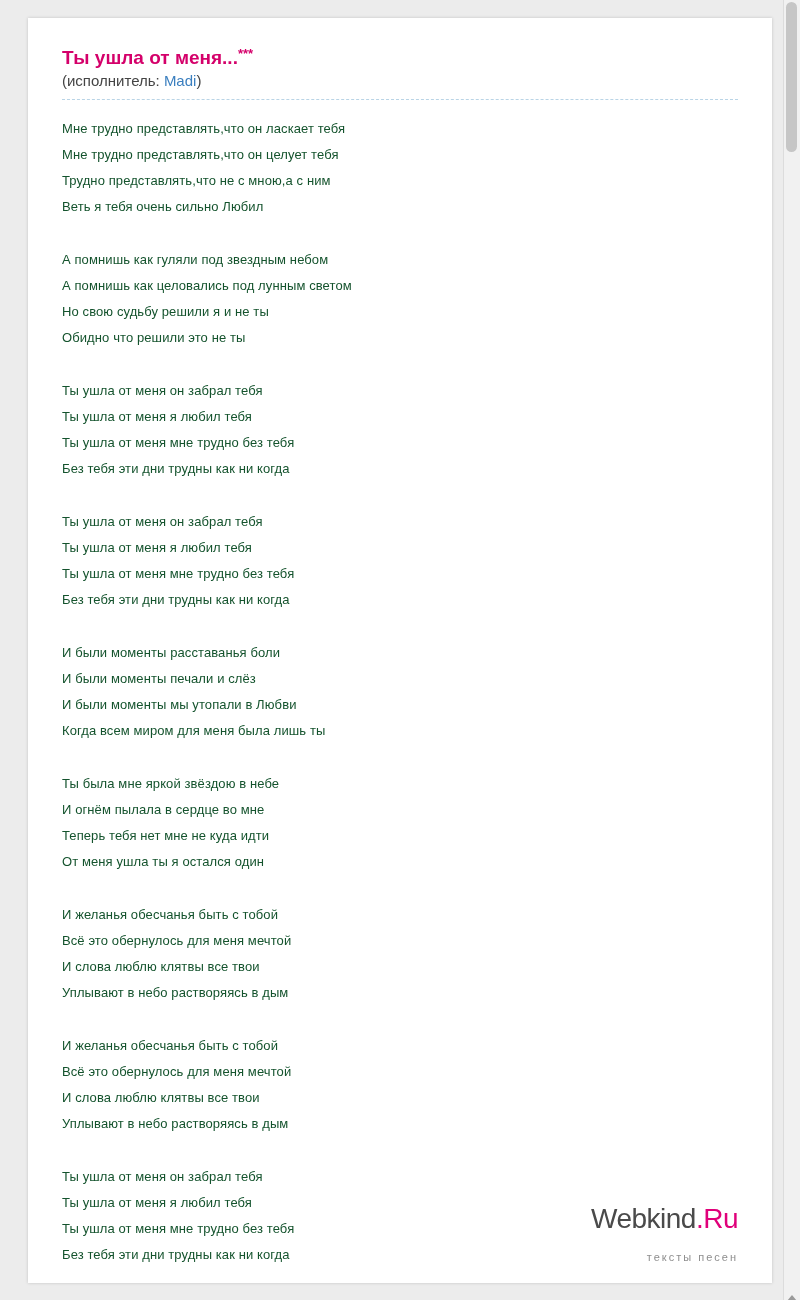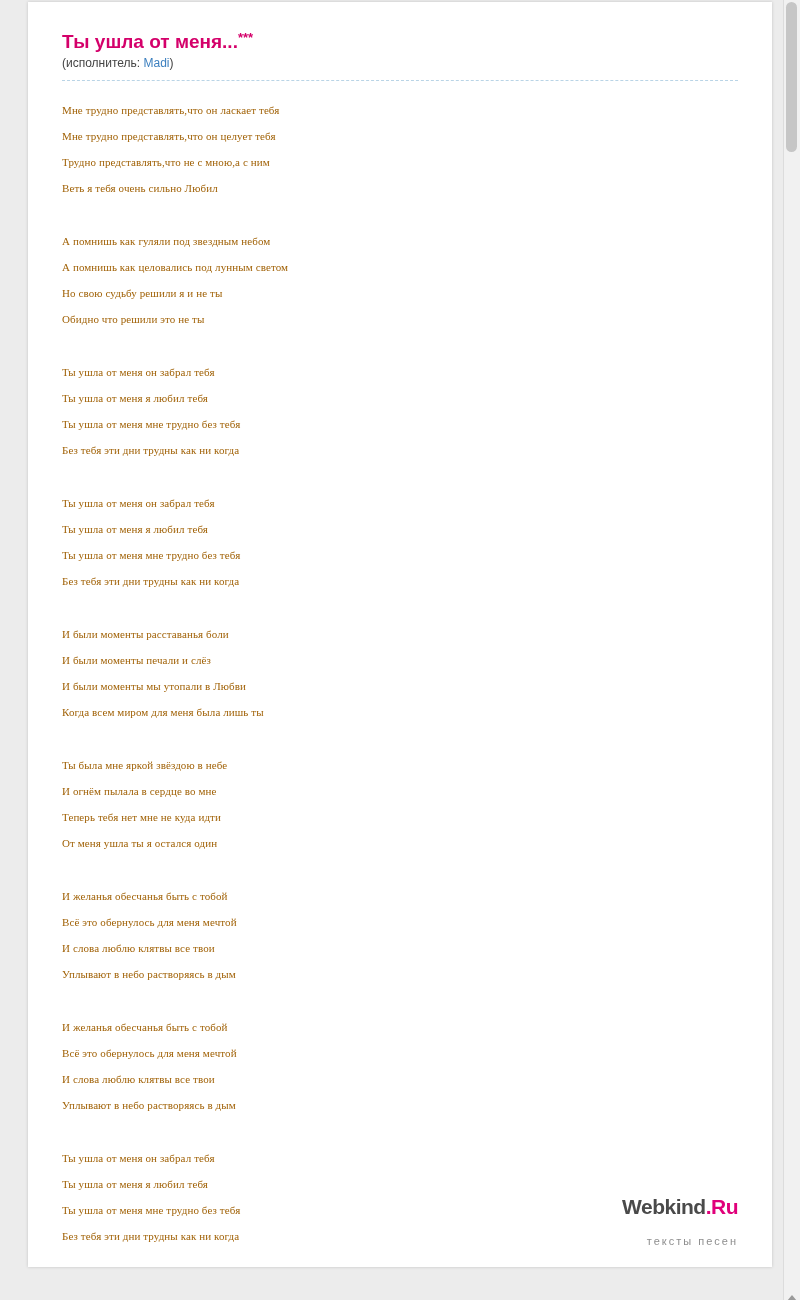--- a/index.html
+++ b/index.html
@@ -15,21 +15,21 @@
   }
   .page {
     position: relative;
     width: 800px;
     height: 1300px;
     background: #ececec;
   }
   .sheet {
     position: absolute;
     left: 28px;
-    top: 2px;
+    top: 18px;
     width: 744px;
     height: 1265px;
     background: #ffffff;
     box-shadow: 0 0 3px rgba(0,0,0,0.18);
   }
   .inner {
     padding: 28px 34px 10px 34px;
     box-sizing: border-box;
   }
   .song-title {
@@ -39,48 +39,47 @@
     letter-spacing: 0px;
     margin: 0 0 2px 0;
     line-height: 1.25;
   }
   .song-title .stars {
     color: #d4006a;
     font-size: 13px;
     vertical-align: top;
   }
   .performer {
-    font-size: 12px;
+    font-size: 15px;
     color: #444;
     padding-bottom: 10px;
     border-bottom: 1px dashed #b9d4e6;
     margin-bottom: 16px;
   }
   .performer a {
     color: #3b7fbf;
     text-decoration: none;
   }
   .lyrics {
-    font-size: 11px;
-    color: #a16207;
+    font-size: 13px;
+    color: #14532d;
     line-height: 26.2px;
     white-space: pre-wrap;
     letter-spacing: 0.1px;
-    font-family: Liberation Serif, serif;
   }
   .watermark {
     position: absolute;
     right: 34px;
     bottom: 20px;
     text-align: right;
     user-select: none;
   }
   .wm-main {
-    font-size: 21px;
-    font-weight: bold;
+    font-size: 28px;
+    font-weight: normal;
     color: #4a4a4a;
     letter-spacing: -0.5px;
     line-height: 1;
   }
   .wm-main .ru { color: #e0007a; }
   .wm-sub {
     font-size: 11px;
     color: #8e8e8e;
     letter-spacing: 2px;
     margin-top: 18px;

